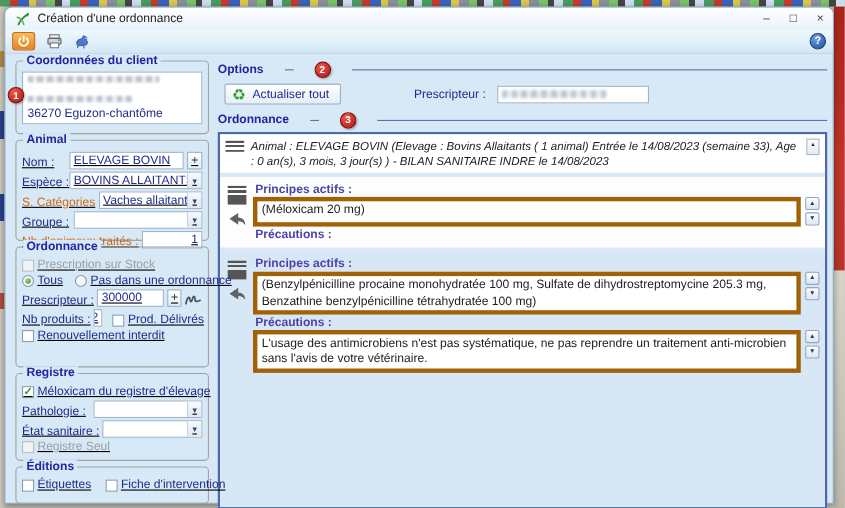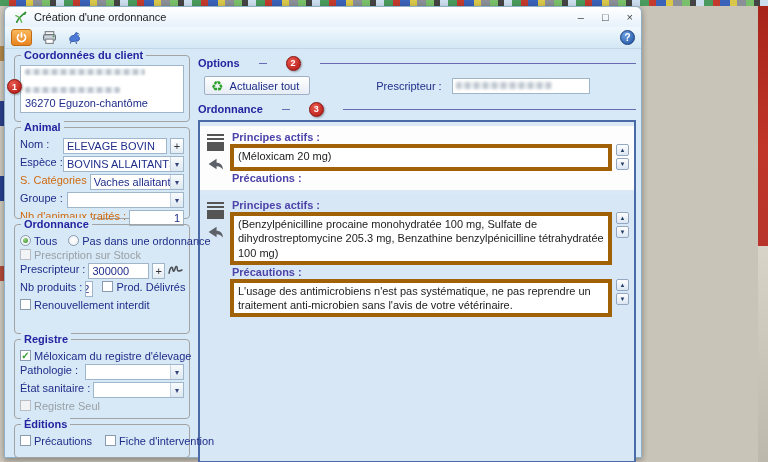--- a/index.html
+++ b/index.html
@@ -8,21 +8,21 @@
 
   
   .desk-top { position:absolute; top:0; left:0; width:768px; height:6px;
     background:repeating-linear-gradient(90deg,#4a9a5e 0 9px,#c23b2e 9px 16px,#3a62b8 16px 26px,#d8c74a 26px 33px,#8a8f98 33px 42px,#7abf6a 42px 50px,#444 50px 56px,#cde 56px 64px); }
   .desk-right { position:absolute; top:6px; right:0; width:10px; height:240px; background:linear-gradient(#a8241a,#c03528 60%,#b8342a); }
   .desk-right2 { position:absolute; top:246px; right:0; width:10px; height:216px; background:linear-gradient(#d8d4c8,#bdb8ac); }
   .desk-left { position:absolute; top:6px; left:0; width:4px; height:456px;
     background:repeating-linear-gradient(180deg,#cfc9bd 0 40px,#b2884a 40px 55px,#cfc9bd 55px 95px,#2a3f8a 95px 120px,#cfc9bd 120px 170px,#27408f 170px 195px,#cfc9bd 195px 260px,#b24a3a 260px 275px,#cfc9bd 275px 462px); }
 
   
-  .window { position:absolute; left:4px; top:6px; width:638px; height:452px;
+  .window { position:absolute; left:4px; top:6px; width:754px; height:452px;
     background:#d7e9f6; border:1px solid #8fb0c7; border-radius:6px 6px 0 0;
     box-shadow:0 2px 6px rgba(0,0,0,.35); display:flex; flex-direction:column; }
 
   .titlebar { height:20px; flex:0 0 20px; display:flex; align-items:center; padding:0 8px 0 6px;
     background:linear-gradient(#ffffff,#e7f2fb); border-radius:6px 6px 0 0; }
   .title-text { margin-left:5px; color:#1c1c1c; }
   .win-controls { margin-left:auto; display:flex; align-items:center; gap:18px; color:#444; font-size:11px; }
   .win-controls span { cursor:default; line-height:1; }
 
   .toolbar { height:22px; flex:0 0 22px; display:flex; align-items:center; gap:8px; padding:0 6px;
@@ -40,21 +40,21 @@
   .badge { width:15px; height:15px; border-radius:50%; flex:0 0 15px;
     background:radial-gradient(circle at 35% 28%,#ea5a4e,#b01410); border:1px solid #850d0a;
     color:#fff; font-size:9px; font-weight:bold; display:grid; place-items:center; box-shadow:1px 1px 2px rgba(0,0,0,.3); }
   .badge1 { position:absolute; left:2px; top:30px; z-index:6; }
 
   
   .panel-left { width:176px; flex:0 0 176px; display:flex; flex-direction:column; }
   .group { position:relative; border:1px solid #a3a3a3; border-radius:4px; margin-bottom:5px; padding:8px 5px 2px 5px; }
   .legend { position:absolute; top:-7px; left:6px; background:#d7e9f6; padding:0 3px;
     color:#2424a0; font-weight:bold; white-space:nowrap; }
-  .row { display:flex; align-items:flex-start; gap:3px; margin:2px 0; }
+  .row { display:flex; align-items:flex-end; gap:3px; margin:2px 0;text-decoration:underline; }
   .lbl { color:#1f2d8a; white-space:nowrap; }
   .lbl.orange { color:#d06a10; }
   .lbl.disabled { color:#9aa0a6; }
   .flex1 { flex:1; min-width:0; }
 
   .input { background:#fff; border:1px solid #9fb5c9; height:16px; display:flex; align-items:center;
     padding:0 3px; color:#1f2d8a; overflow:hidden; white-space:nowrap; }
   .input.right { justify-content:flex-end; }
   .dd { background:#fff; border:1px solid #9fb5c9; height:16px; display:flex; align-items:center; overflow:hidden; }
   .ddval { flex:1; padding:0 3px; color:#1f2d8a; white-space:nowrap; overflow:hidden; }
@@ -212,30 +212,30 @@
           <span class="lbl orange">Nb d'animaux traités :</span>
           <div class="input right flex1">
               <span>1</span>
             </div>
         </div>
       </div>
 
       <div class="group" style="height:110px">
         <span class="legend">Ordonnance</span>
         <div class="row">
+          <span class="cb disabled"></span>
+          <span class="lbl disabled">Prescription sur Stock</span>
+        </div>
+        <div class="row">
           <span class="radio checked"></span>
           <span class="lbl">Tous</span>
           <span class="radio" style="margin-left:8px"></span>
           <span class="lbl">Pas dans une ordonnance</span>
         </div>
         <div class="row">
-          <span class="cb disabled"></span>
-          <span class="lbl disabled">Prescription sur Stock</span>
-        </div>
-        <div class="row">
           <span class="lbl">Prescripteur :</span>
           <div class="input" style="width:62px">
               <span>300000</span>
             </div>
           <div class="sqbtn">+</div>
           <svg width="16" height="13" viewBox="0 0 15 12">
               <path d="M1 9.5 C2 3.5 4 2.5 4.5 5.5 C5 8.5 6 8.5 7 4.5 C7.6 2.5 9 2.5 9 5.5 C9 8.5 11 7.5 13.5 6.5" fill="none" stroke="#4a4f55" stroke-width="1.5" stroke-linecap="round"></path>
             </svg>
         </div>
         <div class="row">
@@ -277,21 +277,21 @@
         <div class="row">
           <span class="cb disabled"></span>
           <span class="lbl disabled">Registre Seul</span>
         </div>
       </div>
 
       <div class="group" style="height:34px">
         <span class="legend">Éditions</span>
         <div class="row">
           <span class="cb"></span>
-          <span class="lbl">Précautions</span>
+          <span class="lbl">Étiquettes</span>
           <span class="cb" style="margin-left:10px"></span>
           <span class="lbl">Fiche d'intervention</span>
         </div>
       </div>
     </div>
 
     <div class="panel-right">
 
       <div class="sechdr">
         <span class="sectitle">Options</span>
@@ -313,20 +313,27 @@
 
       <div class="sechdr">
         <span class="sectitle">Ordonnance</span>
         <span class="hrshort"></span>
         <span class="badge">3</span>
         <span class="hr"></span>
       </div>
 
       <div class="bigbox">
 
+        <div class="animrow">
+          <div class="burger"></div>
+          <div class="animtext">Animal : ELEVAGE BOVIN (Elevage :  Bovins Allaitants ( 1 animal) Entrée le 14/08/2023 (semaine 33), Age : 0 an(s), 3 mois, 3 jour(s) ) - BILAN SANITAIRE INDRE le 14/08/2023</div>
+          <div class="mini">
+              <span>▲</span>
+            </div>
+        </div>
 
         <div class="gap"></div>
 
         <div class="blk white">
           <div class="gutter">
             <div class="burger"></div>
             <svg width="17" height="13" viewBox="0 0 16 12">
                 <path d="M9 0.5 L1.5 5.5 L9 10.5 L9 7.6 C12 7.6 13.5 8.8 15 11 C15 6.8 12.5 4.4 9 4.4 Z" fill="#5d6168"></path>
               </svg>
           </div>

